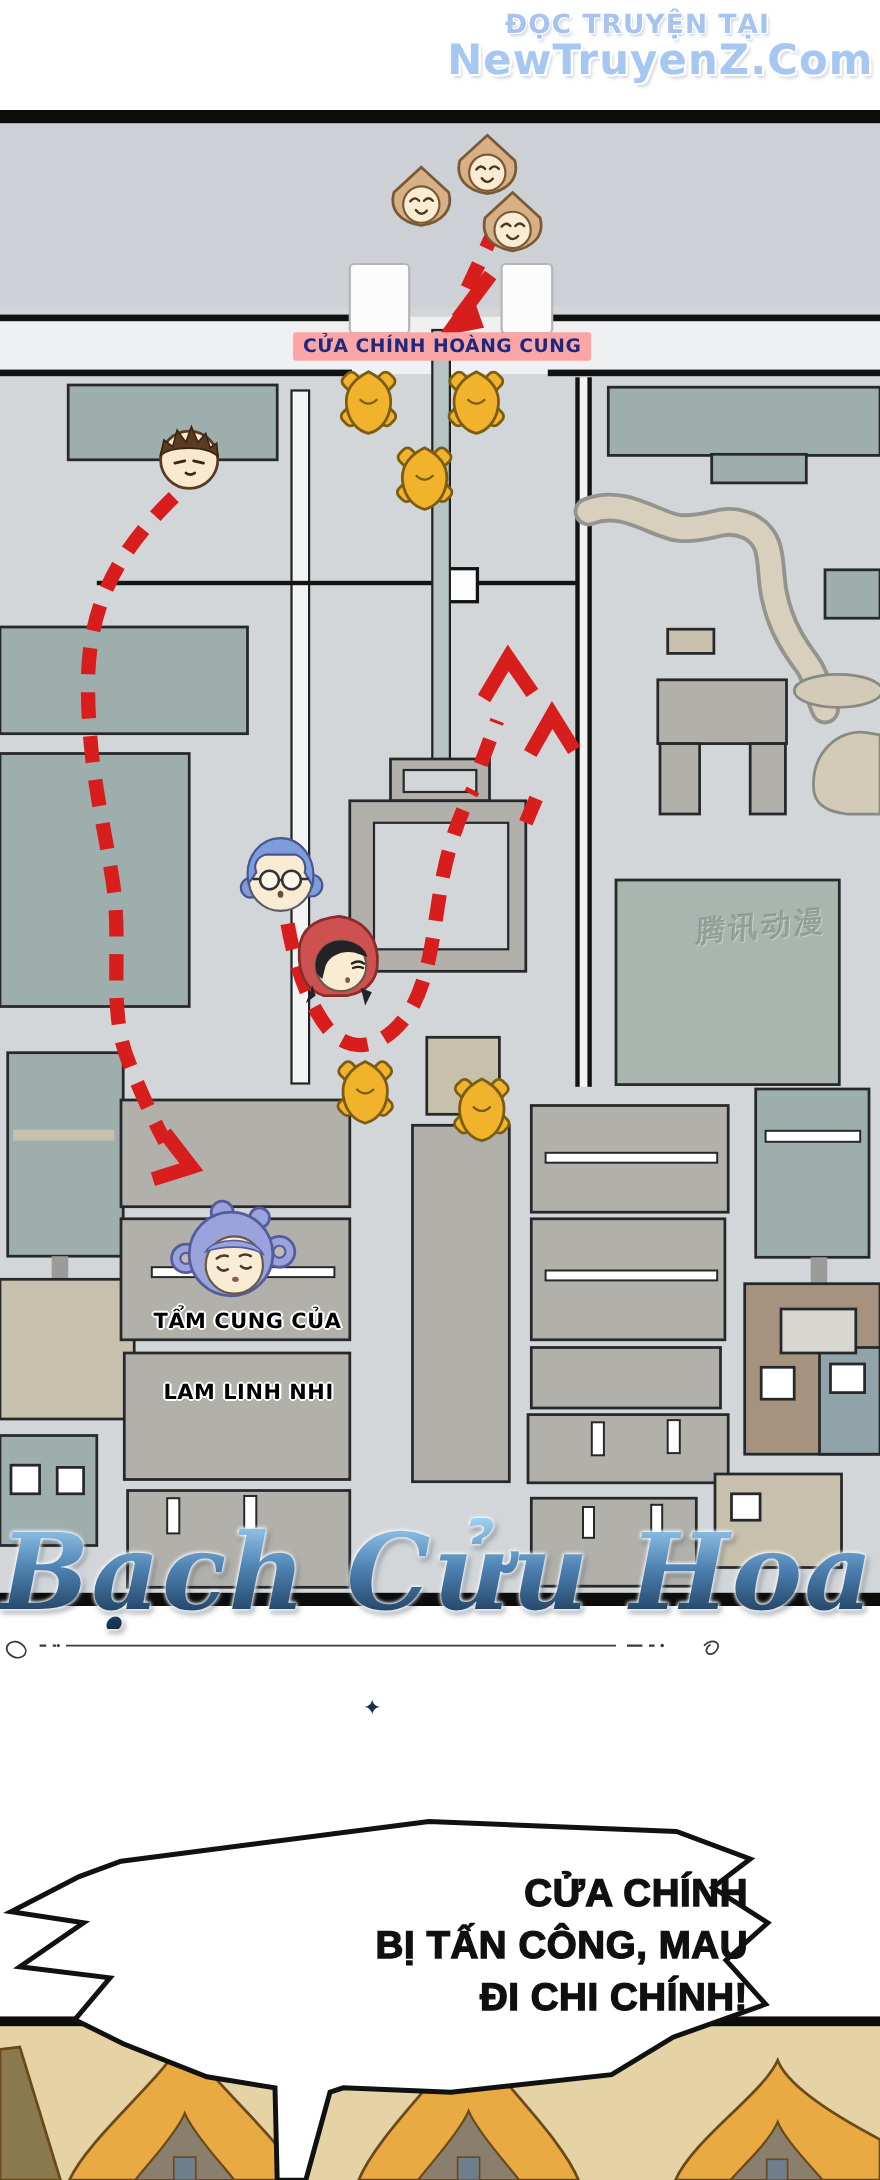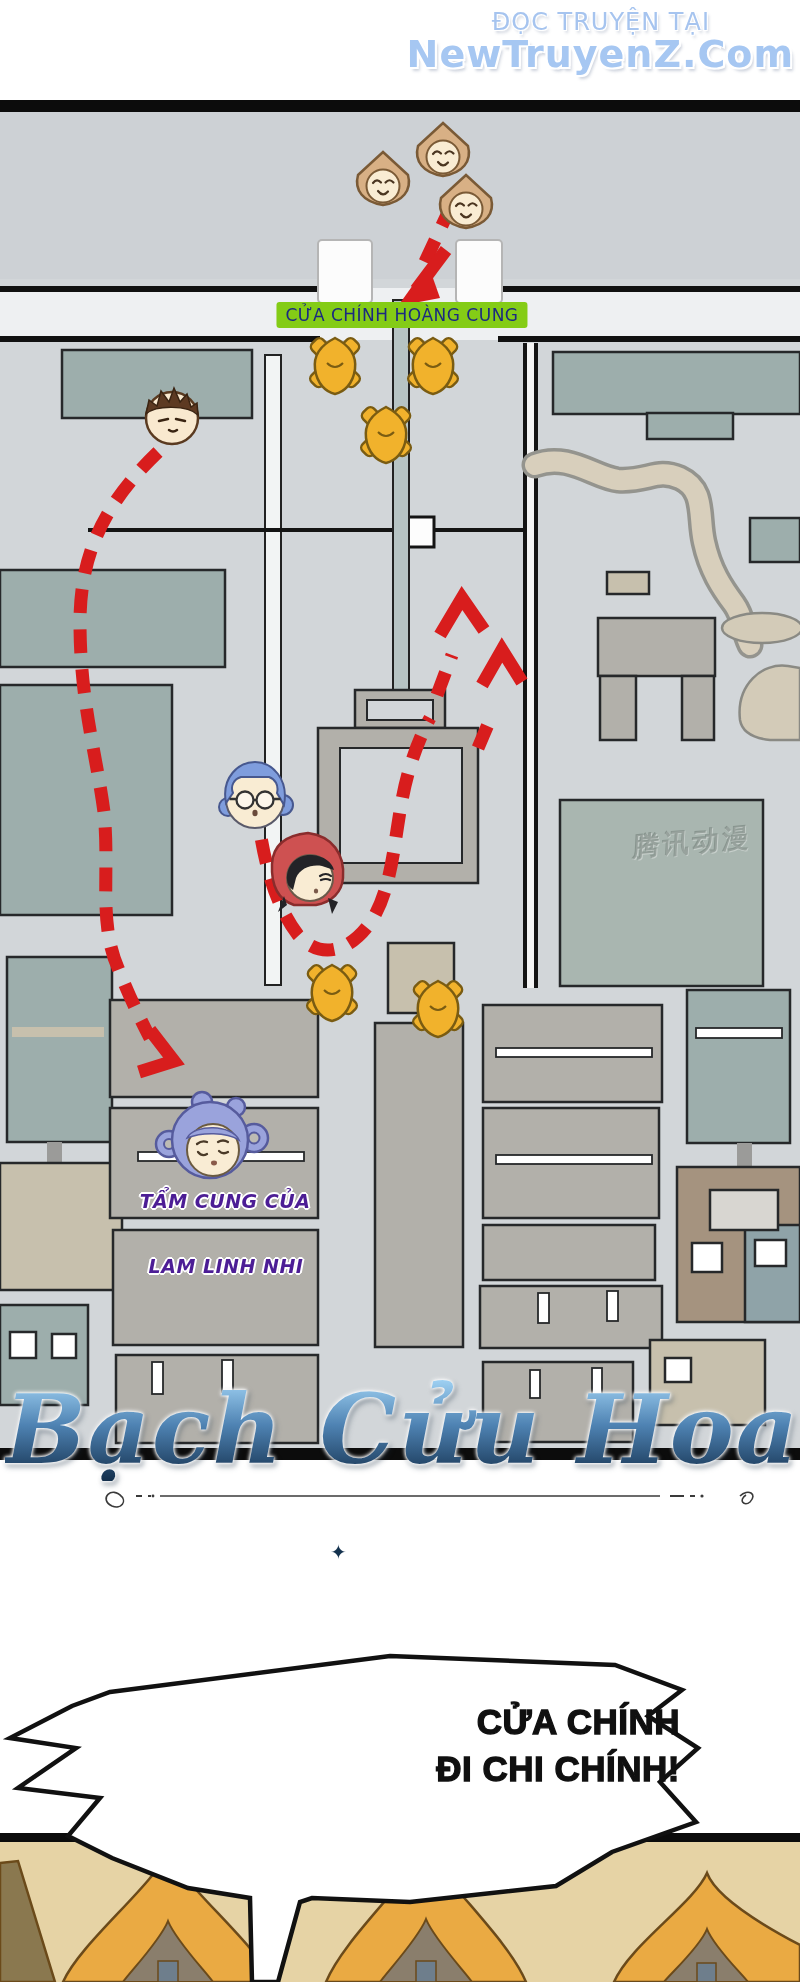--- a/index.html
+++ b/index.html
@@ -1,41 +1,41 @@
 <!DOCTYPE html>
 <html><head>
 <meta charset="utf-8">
 <style>
   html,body{margin:0;padding:0;background:#fff;}
   .page{position:relative;width:800px;height:1982px;overflow:hidden;background:#fff;
         font-family:"DejaVu Sans","Liberation Sans",sans-serif;}
   
   .header{position:absolute;left:0;top:0;width:800px;height:100px;background:#fff;text-align:right;}
-  .header .tagline{position:absolute;right:90px;top:8px;font-size:24px;font-weight:normal;letter-spacing:1px;
+  .header .tagline{position:absolute;right:100px;top:8px;font-size:24px;font-weight:bold;letter-spacing:1px;
      color:#a6c4ef;text-shadow:-1px -1px 0 #fff,1px -1px 0 #fff,-1px 1px 0 #fff,1px 1px 0 #fff,2px 3px 3px rgba(60,80,120,.25);}
   .header .site{position:absolute;right:6px;top:32px;font-size:38px;font-weight:bold;letter-spacing:1px;
      color:#a6c7f2;text-shadow:-2px -1px 0 #fff,2px -1px 0 #fff,-2px 2px 0 #fff,2px 2px 0 #fff,3px 4px 3px rgba(60,80,120,.25);}
   
   .map-svg{position:absolute;left:0;top:100px;z-index:1;}
   .petals-svg{position:absolute;left:0;top:1833px;z-index:2;}
   .bubble-svg{position:absolute;left:0;top:1640px;z-index:4;}
   
   .gate-label{position:absolute;left:402px;top:302px;transform:translateX(-50%);z-index:2;
-     background:#84cc16;padding:3px 9px;border-radius:3px;white-space:nowrap;
-     font-size:17px;font-weight:normal;color:#1b2a80;letter-spacing:.5px;}
+     background:#fca5a5;padding:3px 9px;border-radius:3px;white-space:nowrap;
+     font-size:17px;font-weight:bold;color:#1b2a80;letter-spacing:.5px;}
   .bed-label{position:absolute;transform:translateX(-50%);z-index:2;white-space:nowrap;
-     font-size:19px;font-weight:bold;color:#4c1d95;letter-spacing:.5px;
-     text-shadow:-2px 0 #fff,2px 0 #fff,0 -2px #fff,0 2px #fff,-1px -1px #fff,1px 1px #fff,-1px 1px #fff,1px -1px #fff;font-style:italic;}
+     font-size:19px;font-weight:bold;color:#000000;letter-spacing:.5px;
+     text-shadow:-2px 0 #fff,2px 0 #fff,0 -2px #fff,0 2px #fff,-1px -1px #fff,1px 1px #fff,-1px 1px #fff,1px -1px #fff;}
   .bed-label.l1{left:225px;top:1190px;}
   .bed-label.l2{left:226px;top:1255px;}
   .watermark{position:absolute;left:632px;top:824px;z-index:2;font-size:27px;font-weight:bold;
      letter-spacing:3px;color:rgba(100,112,106,.48);transform:rotate(-5deg) skewX(-8deg);
      text-shadow:1px 1px 0 rgba(255,255,255,.35);}
   
-  .credits{position:absolute;left:0;top:1380px;width:800px;z-index:3;text-align:right;}
+  .credits{position:absolute;left:0;top:1380px;width:800px;z-index:3;text-align:left;}
   .credits .title{display:inline-block;font-family:"DejaVu Serif","Liberation Serif",serif;
      font-style:italic;font-weight:bold;font-size:96px;line-height:1.05;letter-spacing:2px;
      background:linear-gradient(180deg,#9ed0f2 0%,#4e82b2 45%,#132f4c 100%);
      -webkit-background-clip:text;background-clip:text;color:transparent;
      filter:drop-shadow(0 0 2px rgba(255,255,255,.95)) drop-shadow(0 0 1px #fff) drop-shadow(2px 3px 2px rgba(20,40,60,.35));}
   .credits .star{position:absolute;left:330px;top:160px;font-size:20px;color:#14324e;
      text-shadow:0 0 3px #fff;}
   .credits .subtitle{margin-top:14px;font-family:"DejaVu Serif","Liberation Serif",serif;
      font-style:italic;font-weight:bold;font-size:23px;color:#1e3a55;
      text-shadow:0 0 2px #fff,1px 1px 0 #fff;}
@@ -278,16 +278,17 @@
     </g>
   </svg>
 
   <svg class="bubble-svg" width="800" height="342" viewBox="0 0 800 342">
     <polygon points="110,52 390,16 615,25 682,50 648,76 698,108 660,142 696,182 612,212 556,246
               410,262 312,258 300,262 278,342 252,342 250,258 188,248 112,218 68,196 100,158
               18,148 76,108 10,98 72,66" fill="#ffffff" stroke="#111" stroke-width="4.5" stroke-linejoin="miter"></polygon>
   </svg>
   <div class="bubble-text">
     <div>CỬA CHÍNH</div>
+    <div>BỊ TẤN CÔNG, MAU</div>
     <div>ĐI CHI CHÍNH!</div>
   </div>
 
 </div>
 
 </body></html>

